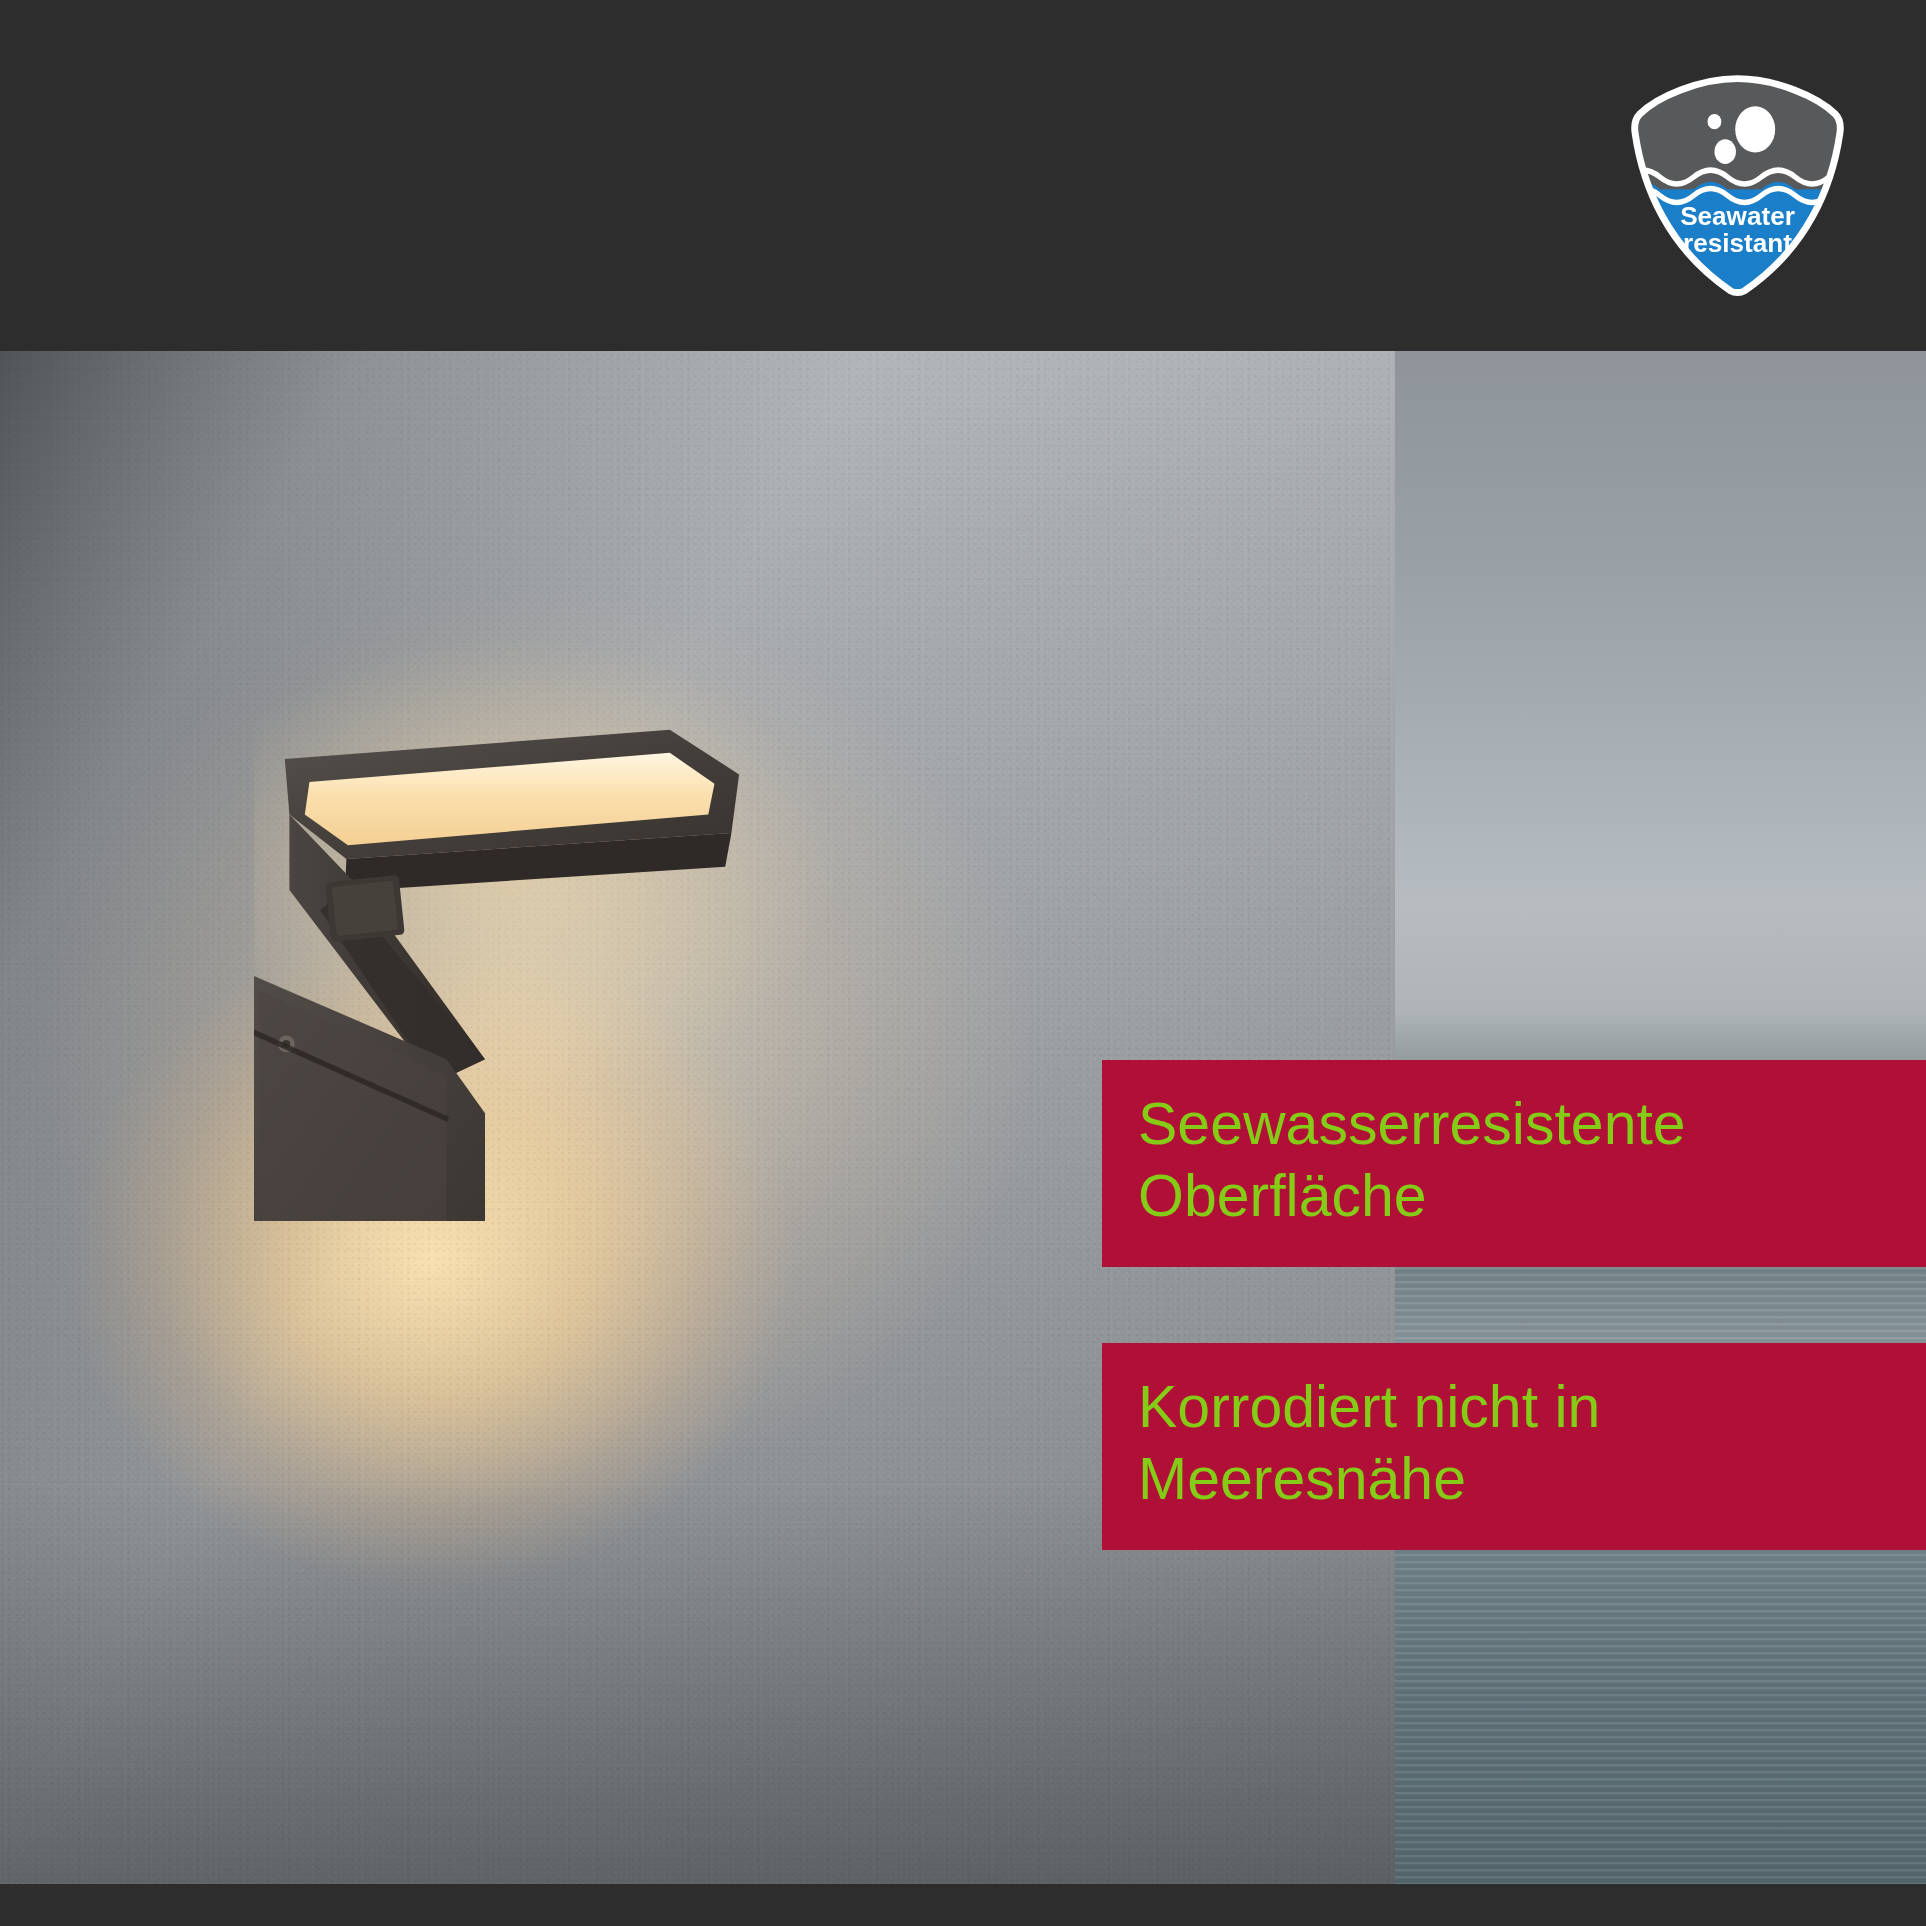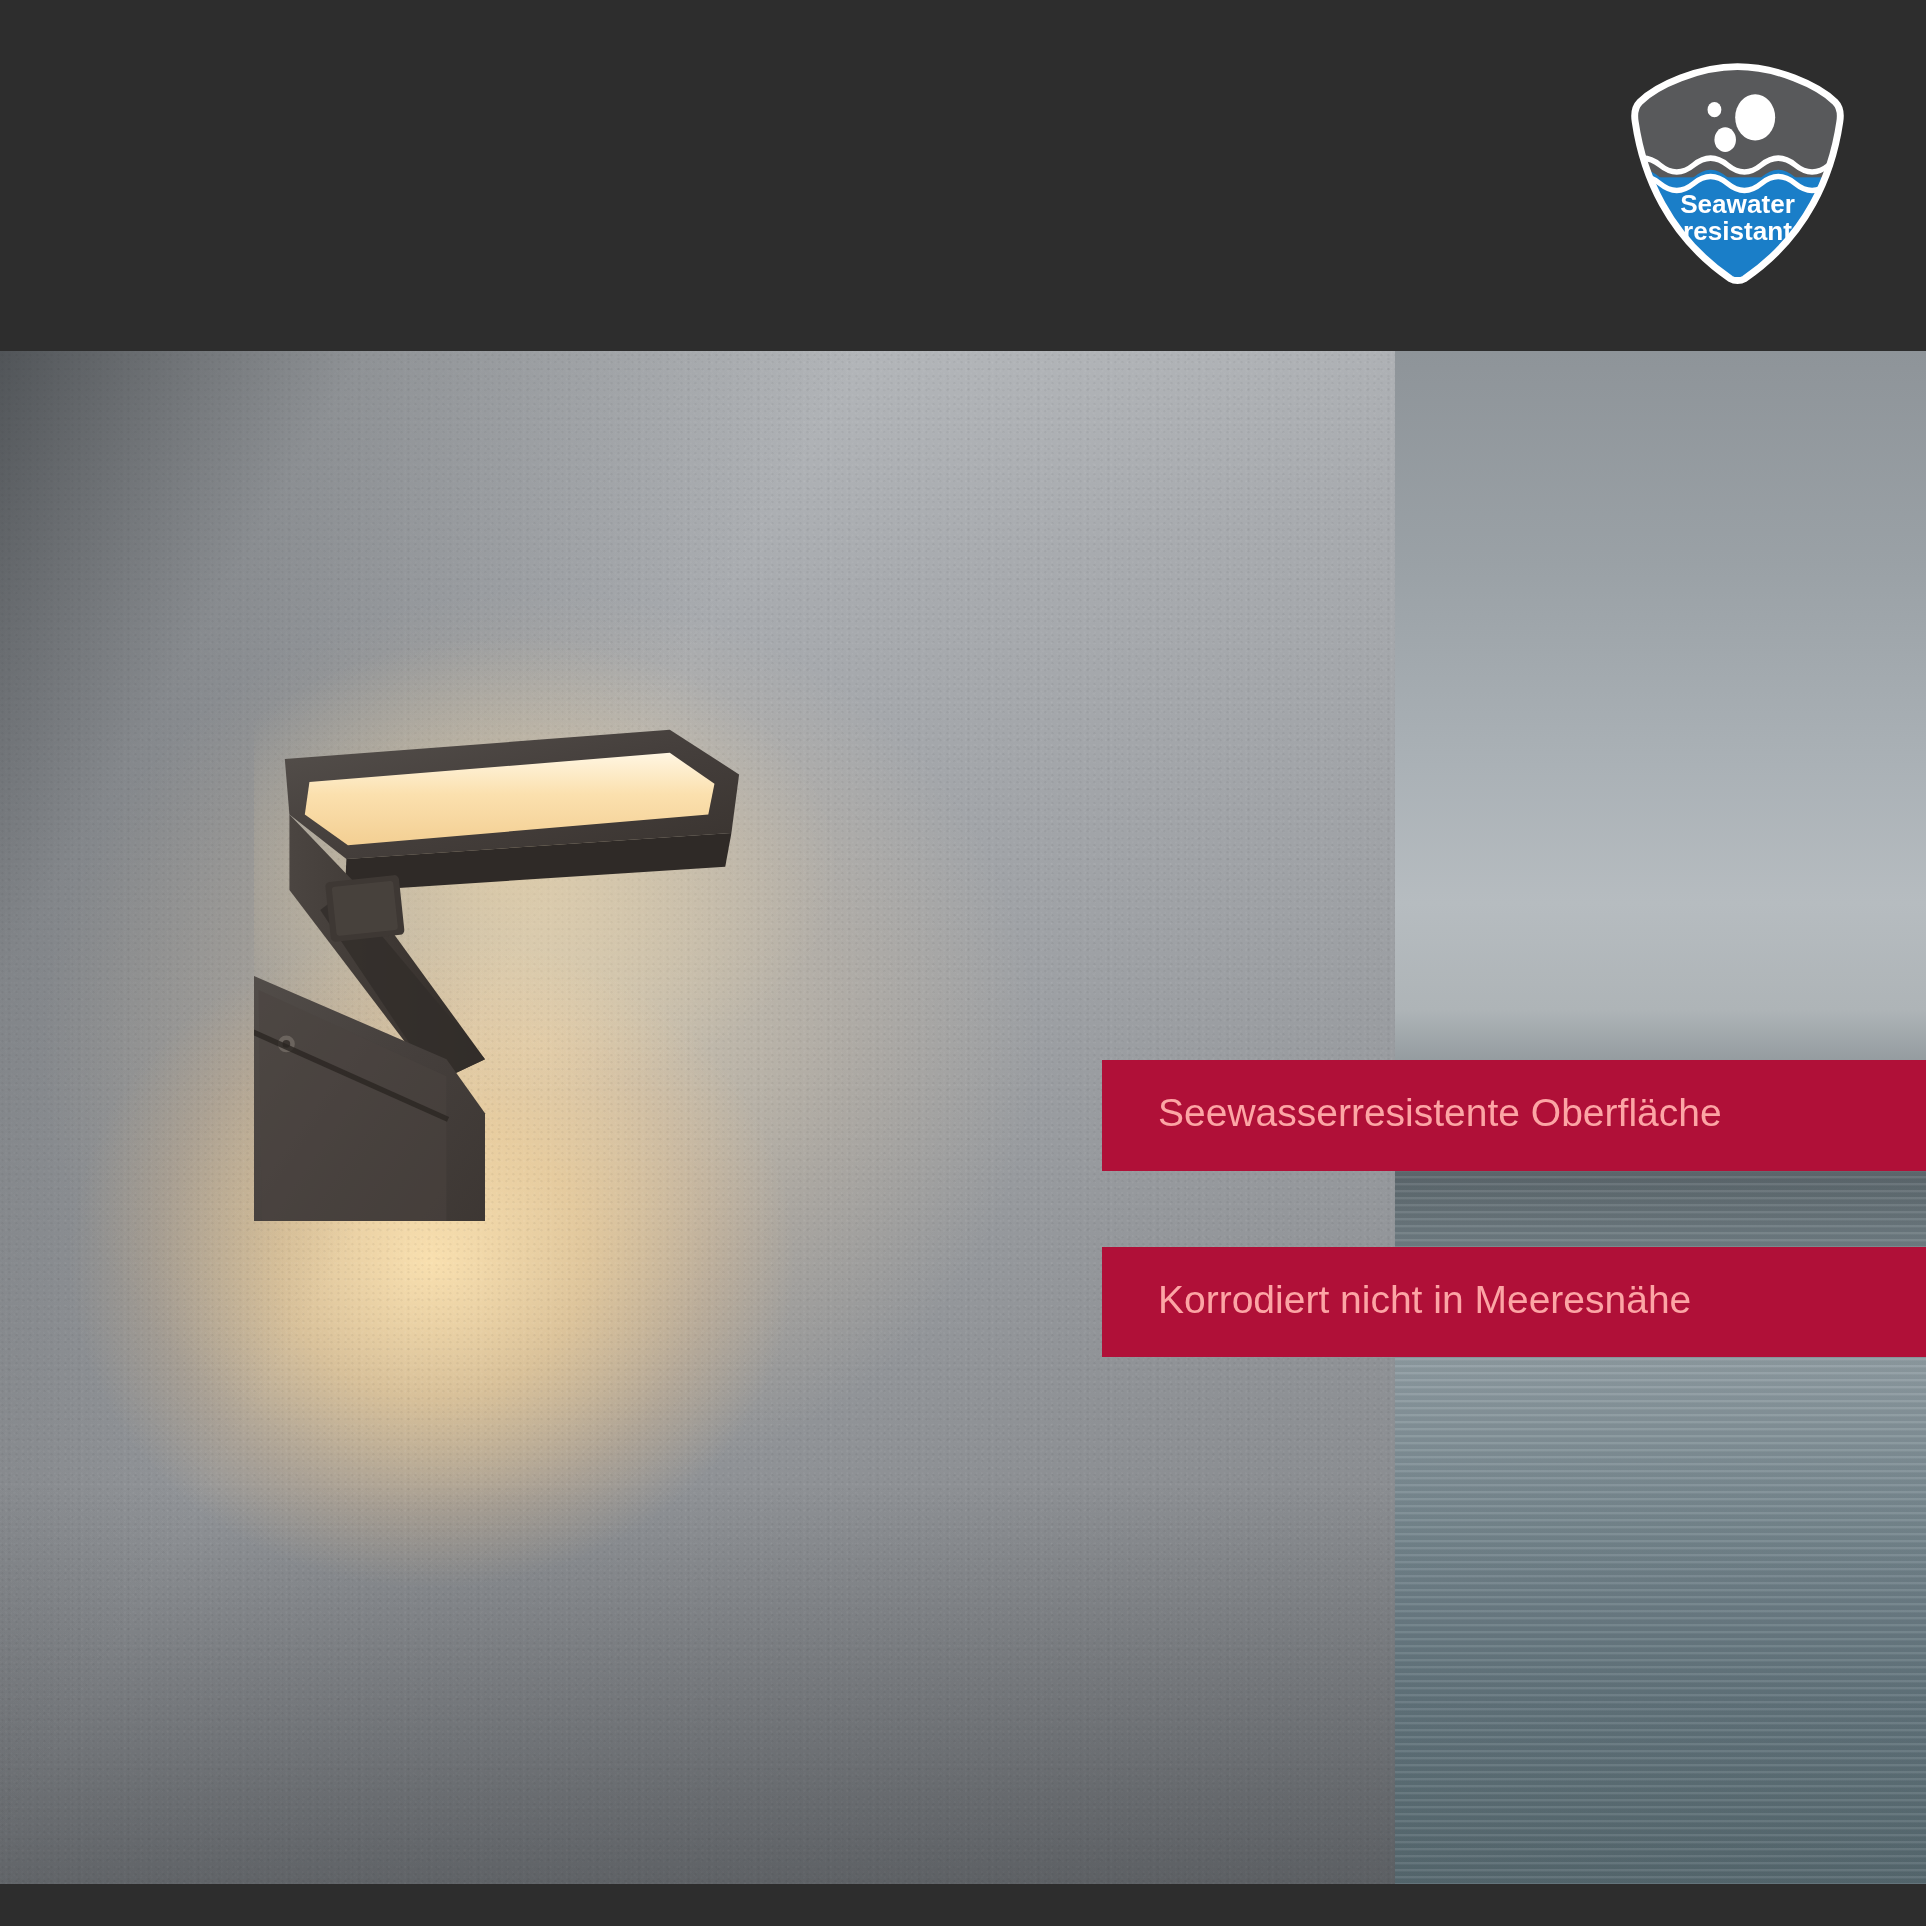--- a/index.html
+++ b/index.html
@@ -36,21 +36,21 @@
     color: #ffffff;
     letter-spacing: -0.8px;
     line-height: 1;
     white-space: nowrap;
   }
 
   
   .badge {
     position: absolute;
     right: 77px;
-    top: 62px;
+    top: 74px;
     width: 223px;
     height: 223px;
   }
   .badge svg { display: block; }
 
   
   .photo {
     position: absolute;
     left: 0;
     top: 351px;
@@ -145,24 +145,24 @@
 
   
   .features {
     position: absolute;
     left: 1102px;
     top: 709px;
     width: 824px;
   }
   .feature {
     background: #b01038;
-    color: #fca5a5;
-    font-size: 39px;
+    color: #84cc16;
+    font-size: 59px;
     line-height: 1.22;
-    padding: 29px 40px 34px 56px;
+    padding: 29px 40px 34px 36px;
     margin-bottom: 76px;
     box-sizing: border-box;
   }
   .feature:last-child { margin-bottom: 0; }
 
   
   .footer {
     position: absolute;
     left: 0;
     bottom: 0;

